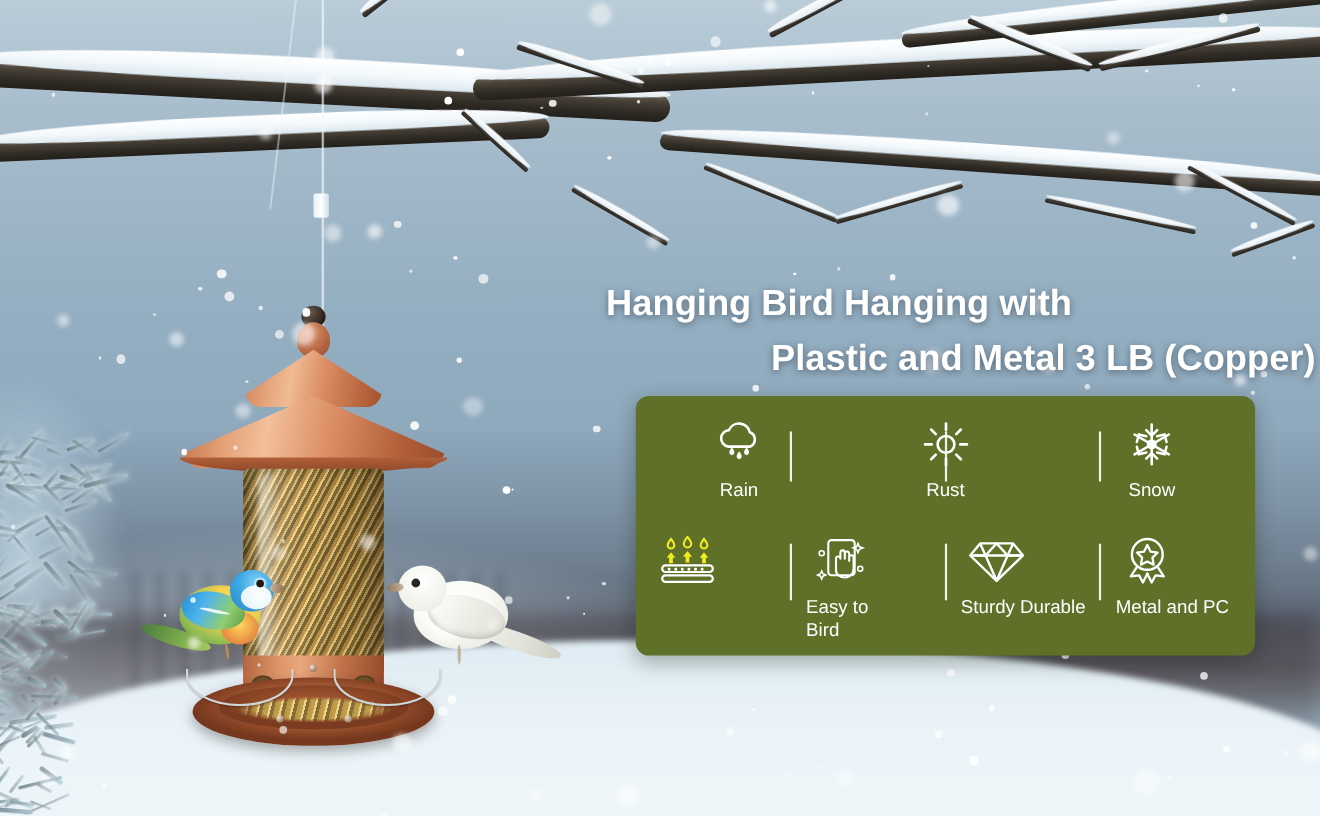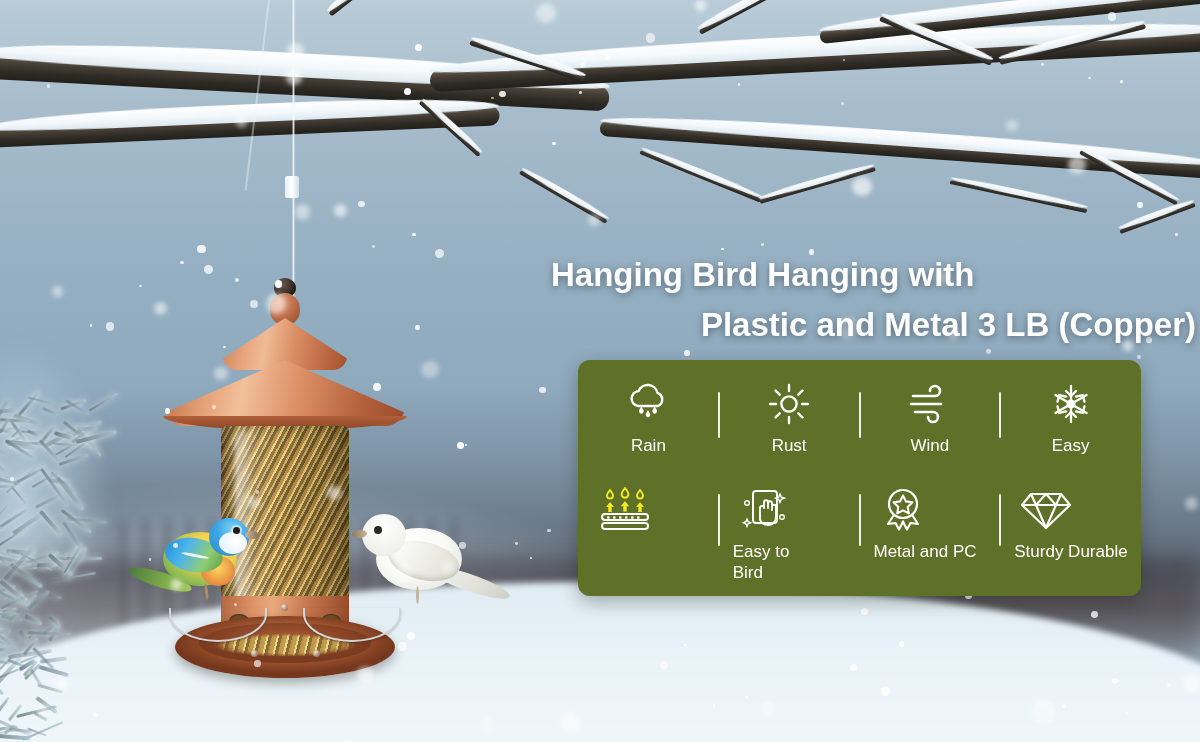--- a/index.html
+++ b/index.html
@@ -757,46 +757,36 @@
               <line x1="8.5" y1="8.5" x2="12.7" y2="12.7"></line>
               <line x1="31.3" y1="31.3" x2="35.5" y2="35.5"></line>
               <line x1="8.5" y1="35.5" x2="12.7" y2="31.3"></line>
               <line x1="31.3" y1="12.7" x2="35.5" y2="8.5"></line>
             </g>
           </svg>
         </span>
         <span class="lbl">Rust</span>
       </div>
 
-      <div class="cell">
-        <span class="ic">
-          <svg width="46" height="40" viewBox="0 0 46 40">
-            <path d="M6 12h22a5 5 0 1 0-5-5" fill="none" stroke="#fff" stroke-width="2.6" stroke-linecap="round"></path>
-            <path d="M4 20h30" fill="none" stroke="#fff" stroke-width="2.6" stroke-linecap="round"></path>
-            <path d="M8 28h18a5 5 0 1 1-5 5" fill="none" stroke="#fff" stroke-width="2.6" stroke-linecap="round"></path>
-          </svg>
-        </span>
-        <span class="lbl">Wind</span>
-      </div>
 
       <div class="cell">
         <span class="ic">
           <svg width="44" height="44" viewBox="0 0 44 44">
             <g stroke="#fff" stroke-width="2.3" stroke-linecap="round" fill="none">
               <line x1="22" y1="4" x2="22" y2="40"></line>
               <line x1="6.4" y1="13" x2="37.6" y2="31"></line>
               <line x1="6.4" y1="31" x2="37.6" y2="13"></line>
               <path d="M17 9l5 5 5-5M17 35l5-5 5 5"></path>
               <path d="M8.5 19.8l1.8-6.7 6.8 1.5M35.5 24.2l-1.8 6.7-6.8-1.5"></path>
               <path d="M8.5 24.2l1.8 6.7 6.8-1.5M35.5 19.8l-1.8-6.7-6.8 1.5"></path>
               <circle cx="22" cy="22" r="3.4"></circle>
             </g>
           </svg>
         </span>
-        <span class="lbl">Easy</span>
+        <span class="lbl">Snow</span>
       </div>
 
       <span class="divider" style="left:140px;"></span>
       <span class="divider" style="left:281px;"></span>
       <span class="divider" style="left:421px;"></span>
     </div>
 
     <div class="row row2">
 
       <div class="cell">
@@ -834,41 +824,41 @@
             <circle cx="8" cy="18" r="2.3" fill="none" stroke="#fff" stroke-width="1.4"></circle>
             <circle cx="43" cy="32" r="2.3" fill="none" stroke="#fff" stroke-width="1.4"></circle>
           </svg>
         </span>
         <span class="lbl">Easy to
 Bird</span>
       </div>
 
       <div class="cell center-lbl">
         <span class="ic">
+          <svg width="52" height="44" viewBox="0 0 52 44">
+            <path d="M11 6h30l9 11-24 23L2 17z" fill="none" stroke="#fff" stroke-width="2.2" stroke-linejoin="round"></path>
+            <path d="M2 17h48" fill="none" stroke="#fff" stroke-width="2.2"></path>
+            <path d="M11 6l5 11-10 0M41 6l-5 11 14 0" fill="none" stroke="#fff" stroke-width="2.2" stroke-linejoin="round"></path>
+            <path d="M16 17l10 23 10-23M16 17l10-11 10 11" fill="none" stroke="#fff" stroke-width="2.2" stroke-linejoin="round"></path>
+          </svg>
+        </span>
+        <span class="lbl">Sturdy  Durable</span>
+      </div>
+
+      <div class="cell center-lbl">
+        <span class="ic">
           <svg width="48" height="48" viewBox="0 0 48 48">
             <circle cx="23" cy="18" r="14" fill="none" stroke="#fff" stroke-width="2.2"></circle>
             <path d="M23 9.5l2.9 5.9 6.5.9-4.7 4.6 1.1 6.5-5.8-3-5.8 3 1.1-6.5-4.7-4.6 6.5-.9z" fill="none" stroke="#fff" stroke-width="2.1" stroke-linejoin="round"></path>
             <path d="M13.5 29.5L8 38l7.5-1 3.5 6.5 4.5-8.8" fill="none" stroke="#fff" stroke-width="2.1" stroke-linejoin="round"></path>
             <path d="M32.5 29.5L38 38l-7.5-1L27 43.5l-4.5-8.8" fill="none" stroke="#fff" stroke-width="2.1" stroke-linejoin="round"></path>
           </svg>
         </span>
         <span class="lbl">Metal and PC</span>
       </div>
 
-      <div class="cell center-lbl">
-        <span class="ic">
-          <svg width="52" height="44" viewBox="0 0 52 44">
-            <path d="M11 6h30l9 11-24 23L2 17z" fill="none" stroke="#fff" stroke-width="2.2" stroke-linejoin="round"></path>
-            <path d="M2 17h48" fill="none" stroke="#fff" stroke-width="2.2"></path>
-            <path d="M11 6l5 11-10 0M41 6l-5 11 14 0" fill="none" stroke="#fff" stroke-width="2.2" stroke-linejoin="round"></path>
-            <path d="M16 17l10 23 10-23M16 17l10-11 10 11" fill="none" stroke="#fff" stroke-width="2.2" stroke-linejoin="round"></path>
-          </svg>
-        </span>
-        <span class="lbl">Sturdy  Durable</span>
-      </div>
-
       <span class="divider d2" style="left:140px;"></span>
       <span class="divider d2" style="left:281px;"></span>
       <span class="divider d2" style="left:421px;"></span>
     </div>
 
   </div>
 </div>
 
 </body></html>

